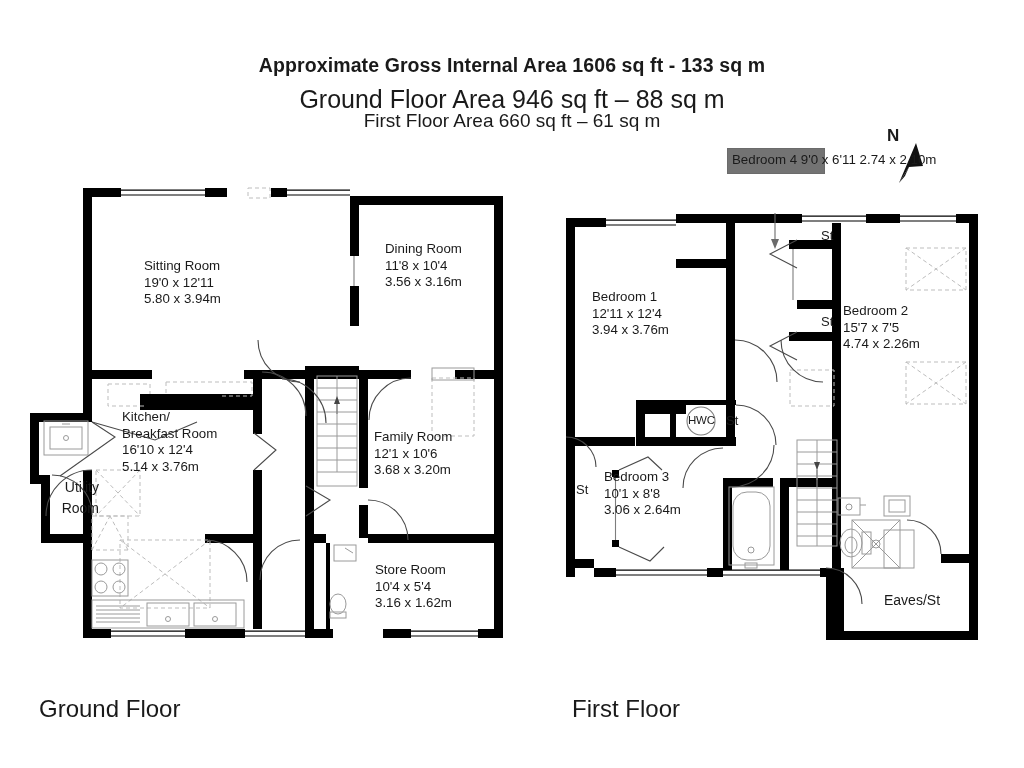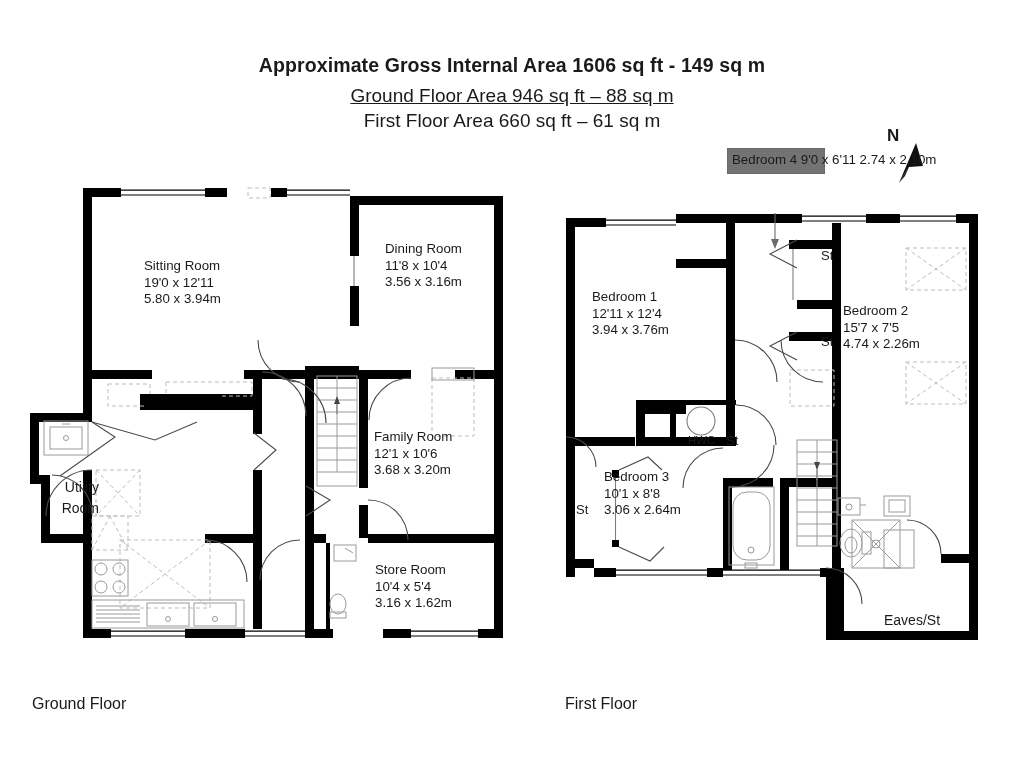--- a/index.html
+++ b/index.html
@@ -27,53 +27,52 @@
     white-space: nowrap;
   }
   #hdr-main {
     top: 54px;
     font-size: 19.5px;
     font-weight: bold;
     letter-spacing: .1px;
   }
   #hdr-ground {
     top: 85px;
-    font-size: 19px;
-    text-decoration: underline;
+    font-size: 25px;
   }
   #hdr-first {
     top: 110px;
     font-size: 19px;
   }
 
   
   .floor-caption {
     position: absolute;
-    font-size: 16px;
+    font-size: 24px;
     white-space: nowrap;
+    margin-left: 7px;
   }
   #cap-ground { left: 32px; top: 695px; }
   #cap-first  { left: 565px; top: 695px; }
 
   
   .room {
     position: absolute;
     text-align: left;
     line-height: 16.5px;
     font-size: 13.3px;
     white-space: nowrap;
   }
   .room .ln { display: block; }
   .room .nm { }
 
   .tiny {
     position: absolute;
     font-size: 13px;
     white-space: nowrap;
-    margin-top: 20px;
   }
 
   
   #callout-bed4 {
     position: absolute;
     left: 727px;
     top: 148px;
     width: 98px;
     border: 1.2px solid #6b6b6b;
     background: #737373;
@@ -99,21 +98,21 @@
     top: 126px;
     font-size: 17px;
     font-weight: bold;
   }
 </style>
 </head>
 <body>
 
 <div id="page">
 
-  <div class="hdr" id="hdr-main">Approximate Gross Internal Area 1606 sq ft - 149 sq m</div>
+  <div class="hdr" id="hdr-main">Approximate Gross Internal Area 1606 sq ft - 133 sq m</div>
   <div class="hdr" id="hdr-ground">Ground Floor Area 946 sq ft – 88 sq m</div>
   <div class="hdr" id="hdr-first">First Floor Area 660 sq ft – 61 sq m</div>
 
   <svg id="plan" viewBox="0 0 1024 768">
     <defs>
       <style>
         .w   { fill:#000; }
         .thin{ fill:none; stroke:#9a9a9a; stroke-width:1; }
         .thin2{ fill:none; stroke:#7d7d7d; stroke-width:1.1; }
         .dash{ fill:none; stroke:#bdbdbd; stroke-width:1; stroke-dasharray:4 3; }
@@ -438,20 +437,26 @@
     <span class="ln">19'0 x 12'11</span>
     <span class="ln">5.80 x 3.94m</span>
   </div>
 
   <div class="room" style="left:385px; top:241px; width:140px;">
     <span class="ln nm">Dining Room</span>
     <span class="ln">11'8 x 10'4</span>
     <span class="ln">3.56 x 3.16m</span>
   </div>
 
+  <div class="room" style="left:122px; top:409px; width:140px;">
+    <span class="ln nm">Kitchen/</span>
+    <span class="ln nm">Breakfast Room</span>
+    <span class="ln">16'10 x 12'4</span>
+    <span class="ln">5.14 x 3.76m</span>
+  </div>
 
   <div class="room" style="left:374px; top:429px; width:140px;">
     <span class="ln nm">Family Room</span>
     <span class="ln">12'1 x 10'6</span>
     <span class="ln">3.68 x 3.20m</span>
   </div>
 
   <div class="room" style="left:375px; top:562px; width:140px;">
     <span class="ln nm">Store Room</span>
     <span class="ln">10'4 x 5'4</span>

